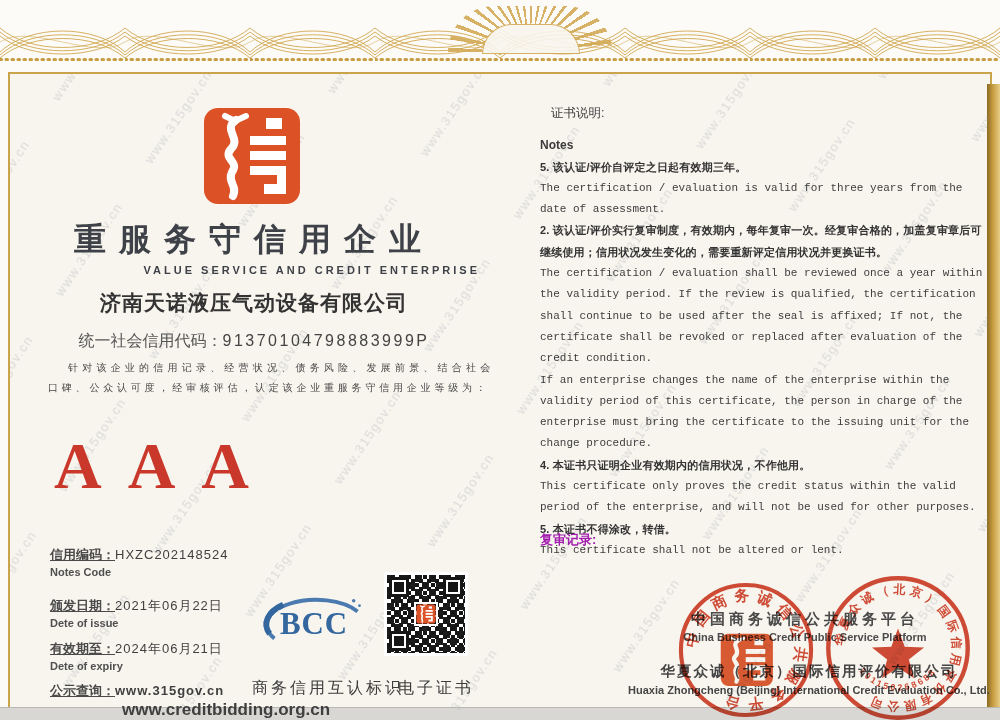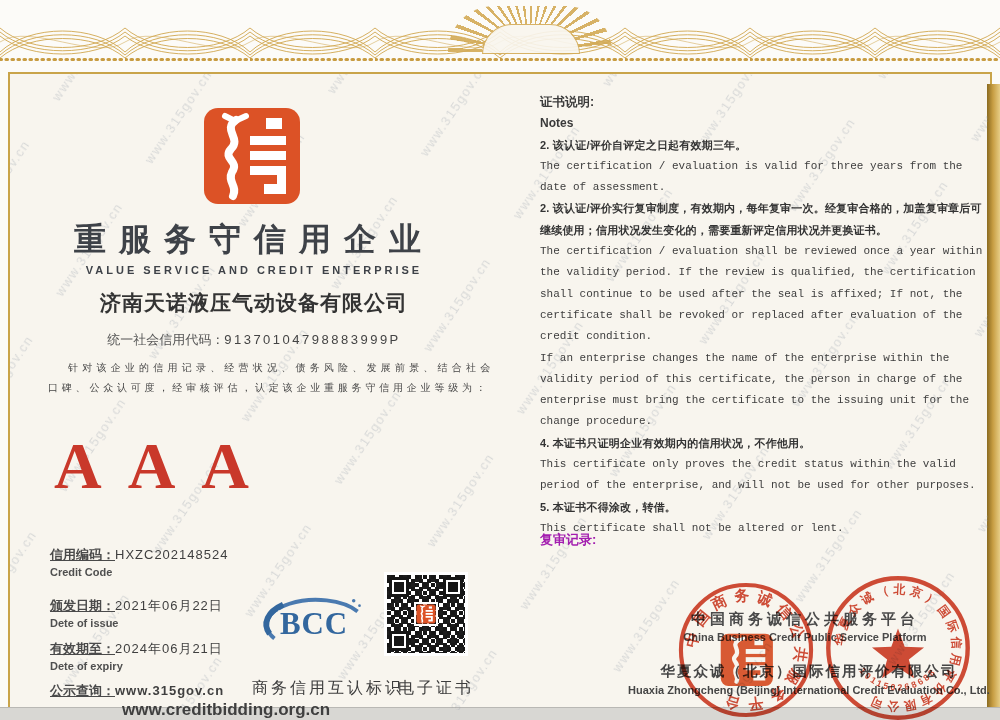--- a/index.html
+++ b/index.html
@@ -14,24 +14,24 @@
     background:#f9f6ef;border:1px solid #d3ab57;}
   .frame{position:absolute;left:8px;top:72px;width:980px;height:660px;border:2px solid #c9a44a;background:#f8f5ee;}
   .right-edge{position:absolute;right:0;top:84px;bottom:10px;width:13px;
     background:linear-gradient(to right,#8a6a20,#c79d42 45%,#e7cd85);}
   .bottom-strip{position:absolute;left:0;bottom:0;width:1000px;height:12px;background:#d8d7d3;border-top:1px solid #b9b8b4;}
   .wm{position:absolute;left:10px;top:74px;width:978px;height:636px;pointer-events:none;}
   
   .logo{position:absolute;left:202px;top:106px;width:100px;height:100px;}
   .title-cn{position:absolute;left:28px;top:218px;width:452px;text-align:center;font-size:32px;font-weight:700;
     letter-spacing:13px;color:#3e4248;}
-  .title-en{position:absolute;left:28px;top:264px;width:452px;text-align:center;font-size:11px;font-weight:700;
+  .title-en{position:absolute;left:28px;top:264px;width:452px;text-align:right;font-size:11px;font-weight:700;
     letter-spacing:3px;color:#3e4248;}
   .company{position:absolute;left:18px;top:289px;width:472px;text-align:center;font-size:21px;font-weight:700;color:#333;letter-spacing:1px;}
-  .uscc{position:absolute;left:18px;top:331px;width:472px;text-align:center;font-size:13px;color:#555;}
+  .uscc{position:absolute;left:18px;top:331px;width:472px;text-align:center;font-size:16px;color:#555;}
   .uscc .val{letter-spacing:2.5px;color:#444;}
   .statement{position:absolute;left:48px;top:358px;width:446px;font-size:10px;line-height:19.5px;
     letter-spacing:3.8px;color:#474747;text-align:justify;text-indent:2em;margin:0;}
   .rating{position:absolute;left:28px;top:428px;width:452px;padding-left:26px;box-sizing:border-box;
     font-family:"Liberation Serif",serif;font-size:66px;font-weight:700;letter-spacing:26px;color:#c9382a;}
   .meta{position:absolute;left:50px;font-size:13px;color:#4a4a4a;}
   .meta .lab{font-weight:700;text-decoration:underline;}
   .meta .val{color:#3f3f3f;letter-spacing:1px;}
   .meta-en{position:absolute;left:50px;font-size:11px;font-weight:700;color:#4f4f4f;}
   .url2{position:absolute;left:122px;font-size:17px;font-weight:700;color:#3f3f3f;}
@@ -41,21 +41,21 @@
     background-image:repeating-conic-gradient(#161616 0 25%,rgba(0,0,0,0) 0 50%),
                      repeating-conic-gradient(rgba(0,0,0,0) 0 25%,#1d1d1d 0 50%);
     background-size:8px 8px,14px 14px;outline:3px solid #fff;}
   .finder{position:absolute;width:14px;height:14px;border:3px solid #161616;background:#fff;}
   .finder::after{content:"";position:absolute;inset:2px;background:#161616;}
   .f-tl{left:2px;top:2px;} .f-tr{right:2px;top:2px;} .f-bl{left:2px;bottom:2px;}
   .qr-logo{position:absolute;left:29px;top:29px;width:20px;height:20px;outline:2px solid #fff;}
   .badge-label{position:absolute;font-size:16px;letter-spacing:3px;color:#3d3d3d;font-weight:400;}
   
   .notes{position:absolute;left:540px;top:92px;width:448px;color:#3a3a3a;}
-  .notes .h-cn{font-size:12.5px;font-weight:700;line-height:21.3px;margin:0;}
+  .notes .h-cn{font-size:12.5px;font-weight:400;line-height:21.3px;margin:11px;}
   .notes .h-en{font-size:12px;font-weight:700;line-height:21.3px;margin:0;}
   .notes .cn{font-size:11px;line-height:21.3px;font-weight:600;letter-spacing:.2px;margin:0;color:#333;}
   .notes .en{font-family:Liberation Mono, monospace;font-size:11px;line-height:21.3px;margin:0;color:#3d3d3d;}
   .review{position:absolute;left:540px;top:497px;color:#a21caf;margin-top:35px;}
   .review .r-cn{font-size:13px;font-weight:700;line-height:16px;}
   .review .r-en{font-size:13.5px;font-weight:700;line-height:18px;}
   .review .line{display:inline-block;width:252px;border-bottom:1.5px solid #555;height:12px;margin-left:10px;}
   
   .platform-cn{position:absolute;left:620px;top:610px;width:370px;text-align:center;font-size:15px;font-weight:700;
     letter-spacing:4px;color:#4a4a4a;}
@@ -127,21 +127,21 @@
   <div class="company">济南天诺液压气动设备有限公司</div>
   <div class="uscc">
     <span>统一社会信用代码：</span><span class="val">91370104798883999P</span>
   </div>
   <p class="statement">针对该企业的信用记录、经营状况、债务风险、发展前景、结合社会口碑、公众认可度，经审核评估，认定该企业重服务守信用企业等级为：</p>
   <div class="rating">AAA</div>
 
   <div class="meta" style="top:546px">
     <span class="lab">信用编码：</span><span class="val">HXZC202148524</span>
   </div>
-  <div class="meta-en" style="top:566px">Credit Code</div>
+  <div class="meta-en" style="top:566px">Notes Code</div>
 
   <div class="meta" style="top:597px">
     <span class="lab">颁发日期：</span><span class="val">2021年06月22日</span>
   </div>
   <div class="meta-en" style="top:617px">Dete of issue</div>
 
   <div class="meta" style="top:640px">
     <span class="lab">有效期至：</span><span class="val">2024年06月21日</span>
   </div>
   <div class="meta-en" style="top:660px">Dete of expiry</div>
@@ -168,21 +168,21 @@
         <use href="#xinlogo"></use>
       </svg>
   </div>
 
   <div class="badge-label" style="left:252px;top:678px">商务信用互认标识</div>
   <div class="badge-label" style="left:398px;top:678px">电子证书</div>
 
   <div class="notes">
     <p class="h-cn">证书说明:</p>
     <p class="h-en">Notes</p>
-    <p class="cn">2. 该认证/评价自评定之日起有效期三年。</p>
+    <p class="cn">5. 该认证/评价自评定之日起有效期三年。</p>
     <p class="en">The certification / evaluation is valid for three years from the date of assessment.</p>
     <p class="cn">2. 该认证/评价实行复审制度，有效期内，每年复审一次。经复审合格的，加盖复审章后可继续使用；信用状况发生变化的，需要重新评定信用状况并更换证书。</p>
     <p class="en">The certification / evaluation shall be reviewed once a year within the validity period. If the review is qualified,  the certification shall continue to be used after the seal is affixed; If not, the certificate shall be revoked or replaced after evaluation of the credit condition.</p>
     <p class="en">If an enterprise changes the name of the enterprise within the validity period of this certificate, the person in charge of the enterprise must bring the certificate to the issuing unit for the change procedure.</p>
     <p class="cn">4. 本证书只证明企业有效期内的信用状况，不作他用。</p>
     <p class="en">This certificate only proves the credit status within the valid period of the enterprise, and will not be used for other purposes.</p>
     <p class="cn">5. 本证书不得涂改，转借。</p>
     <p class="en">This certificate shall not be altered or lent.</p>
   </div>
 

